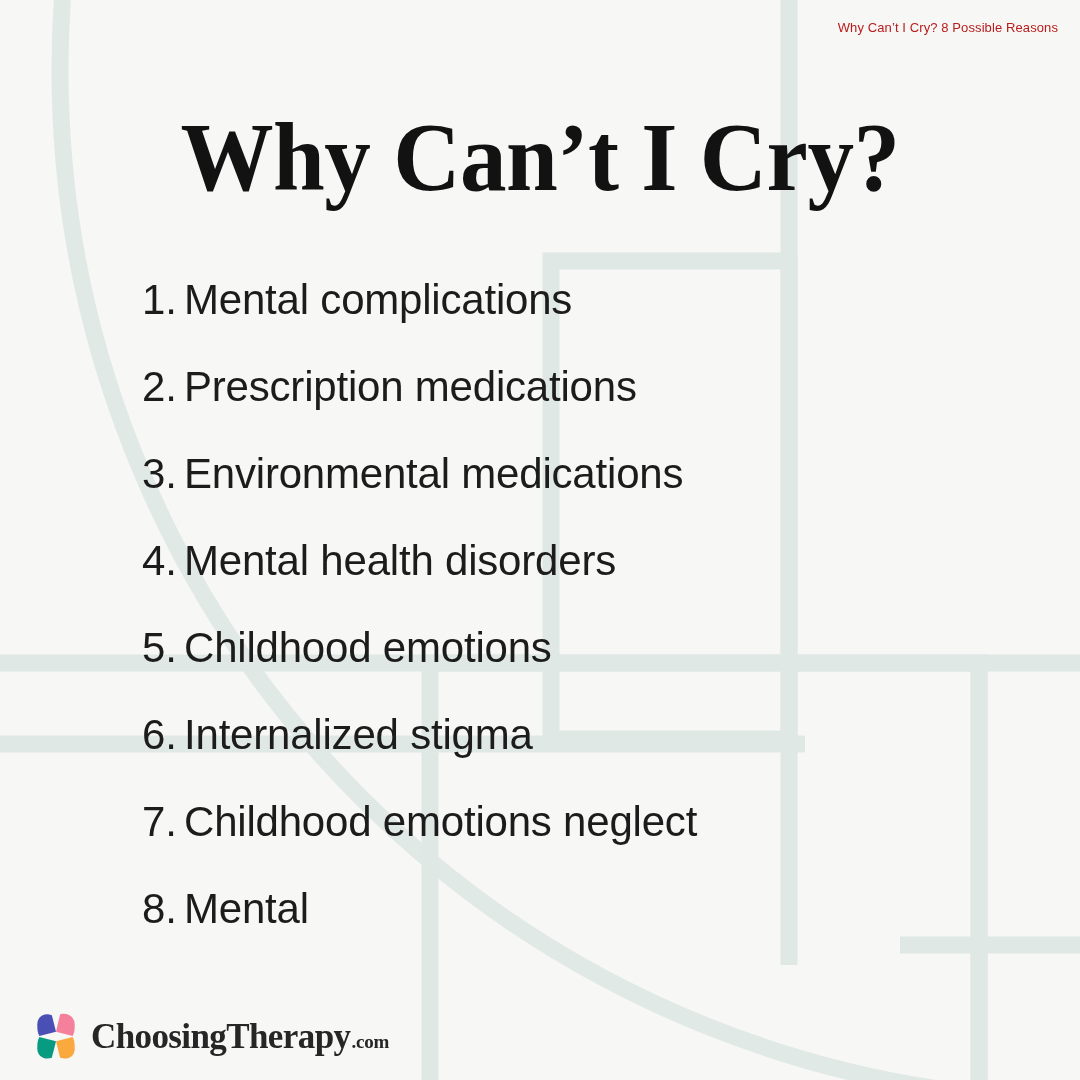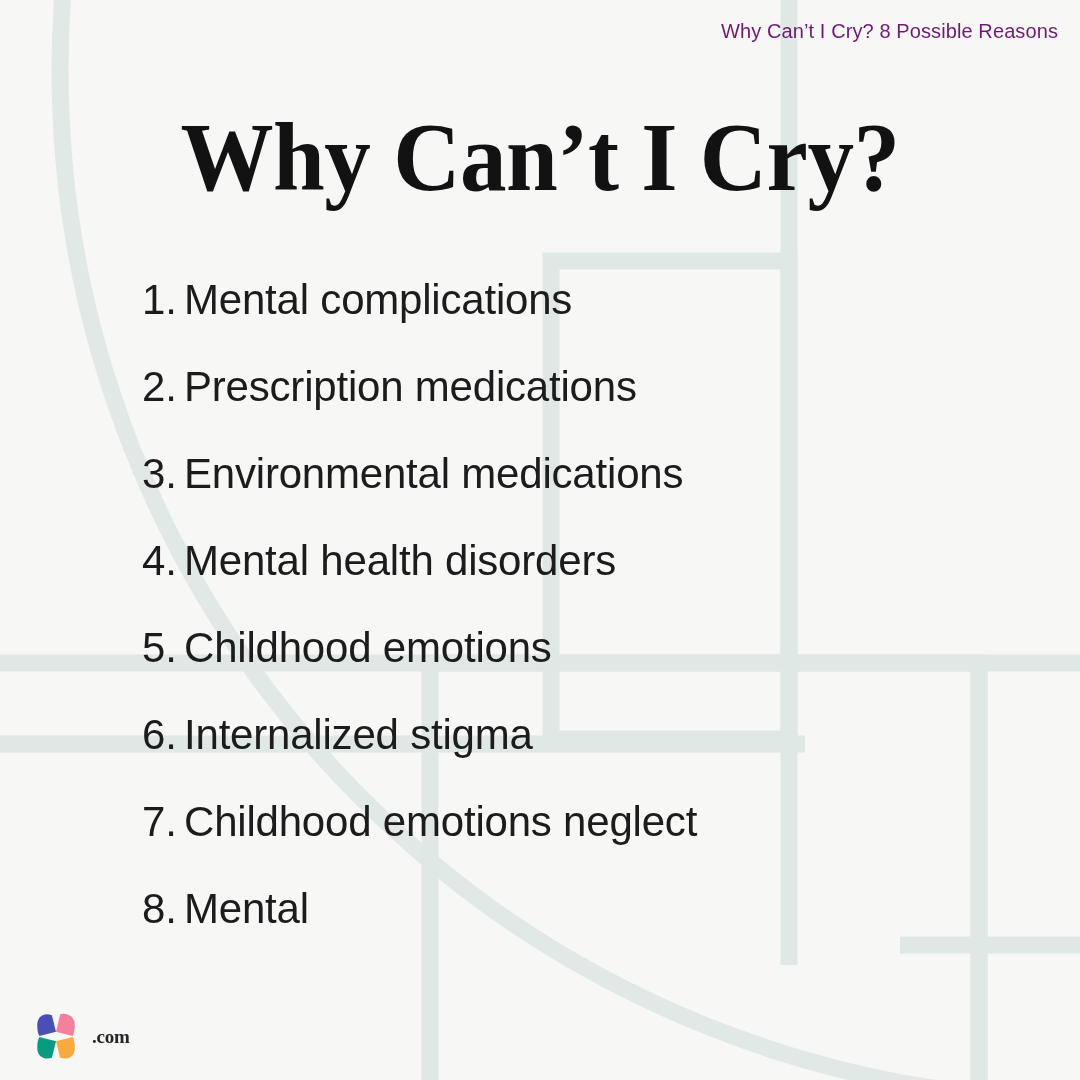--- a/index.html
+++ b/index.html
@@ -22,23 +22,23 @@
   #decor {
     position:absolute; inset:0;
     width:1080px; height:1080px;
     pointer-events:none;
   }
 
   
   .eyebrow {
     position:absolute;
     top:20px; right:22px;
-    font-size:20px;
+    font-size:13px;
     letter-spacing:0.1px;
-    color:#701a75;
+    color:#b91c1c;
     white-space:nowrap;
     z-index:5;
   }
 
   
   .title {
     position:absolute;
     top:108px; left:0; right:0;
     text-align:center;
     font-family:"Liberation Serif", "DejaVu Serif", serif;
@@ -183,17 +183,18 @@
 
       <path d="M14 28 C14 12 28 4 42 10 L50 42 L18 50 C14 44 14 34 14 28 Z" fill="#4a4fb5"></path>
 
       <path d="M58 8 C74 4 86 14 86 28 C86 34 86 44 82 50 L50 42 L58 8 Z" fill="#f4809c"></path>
 
       <path d="M18 52 L50 60 L42 92 C28 97 14 89 14 74 C14 68 14 58 18 52 Z" fill="#079b82"></path>
 
       <path d="M50 60 L82 52 C86 58 86 68 86 74 C86 89 74 97 58 92 L50 60 Z" fill="#f9a93e"></path>
     </svg>
     <span class="logo-word">
+      <span>ChoosingTherapy</span>
         <span class="logo-dotcom">.com</span>
     </span>
   </div>
 
 </div>
 
 </body></html>

